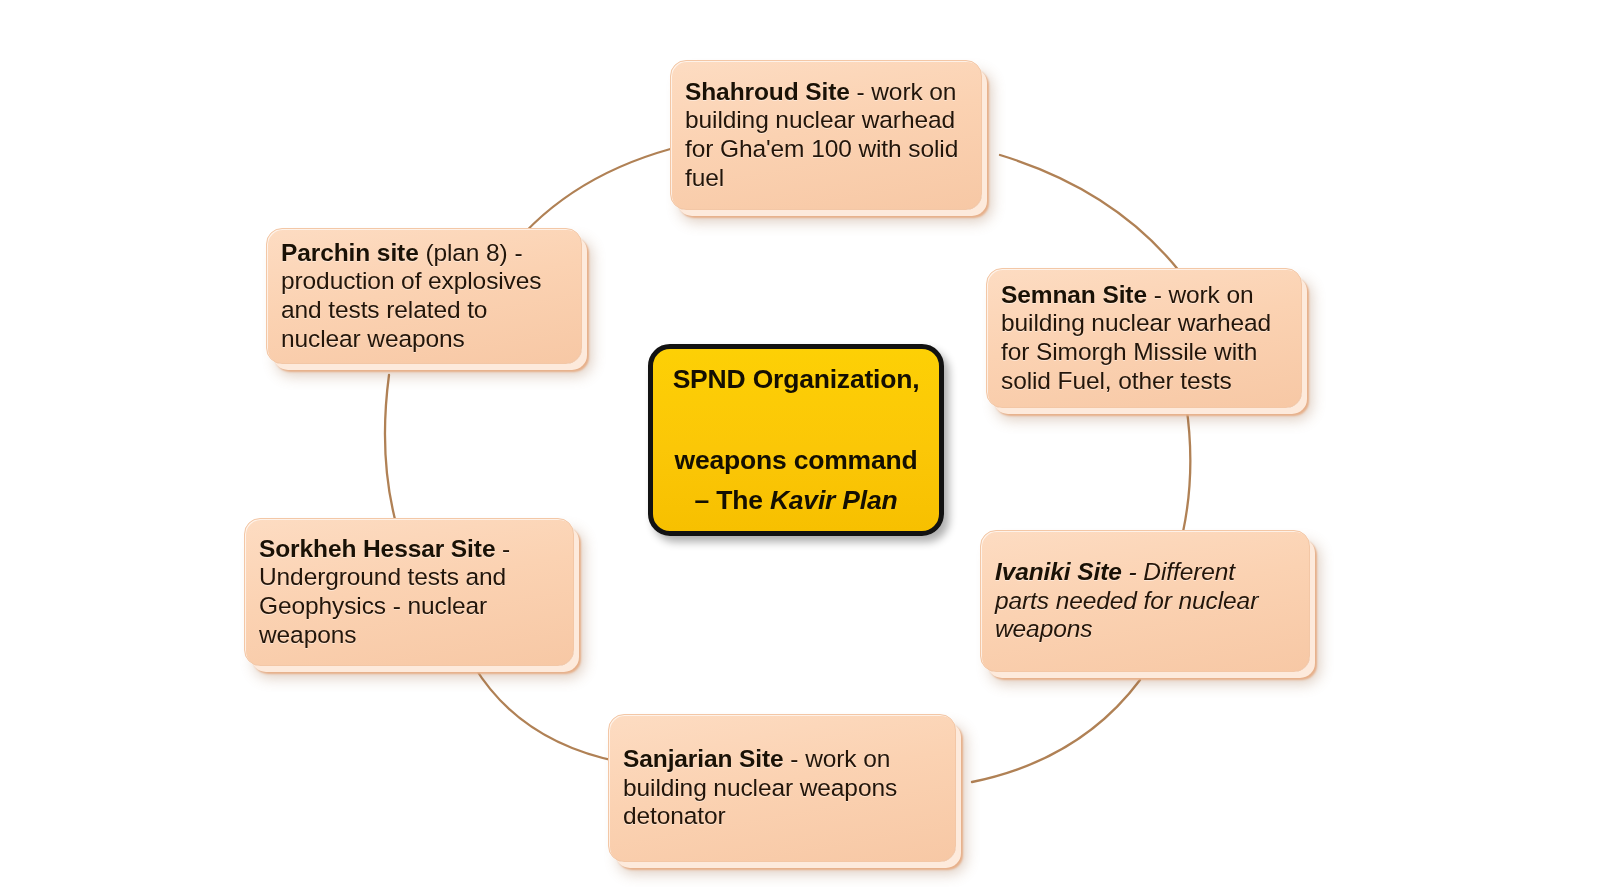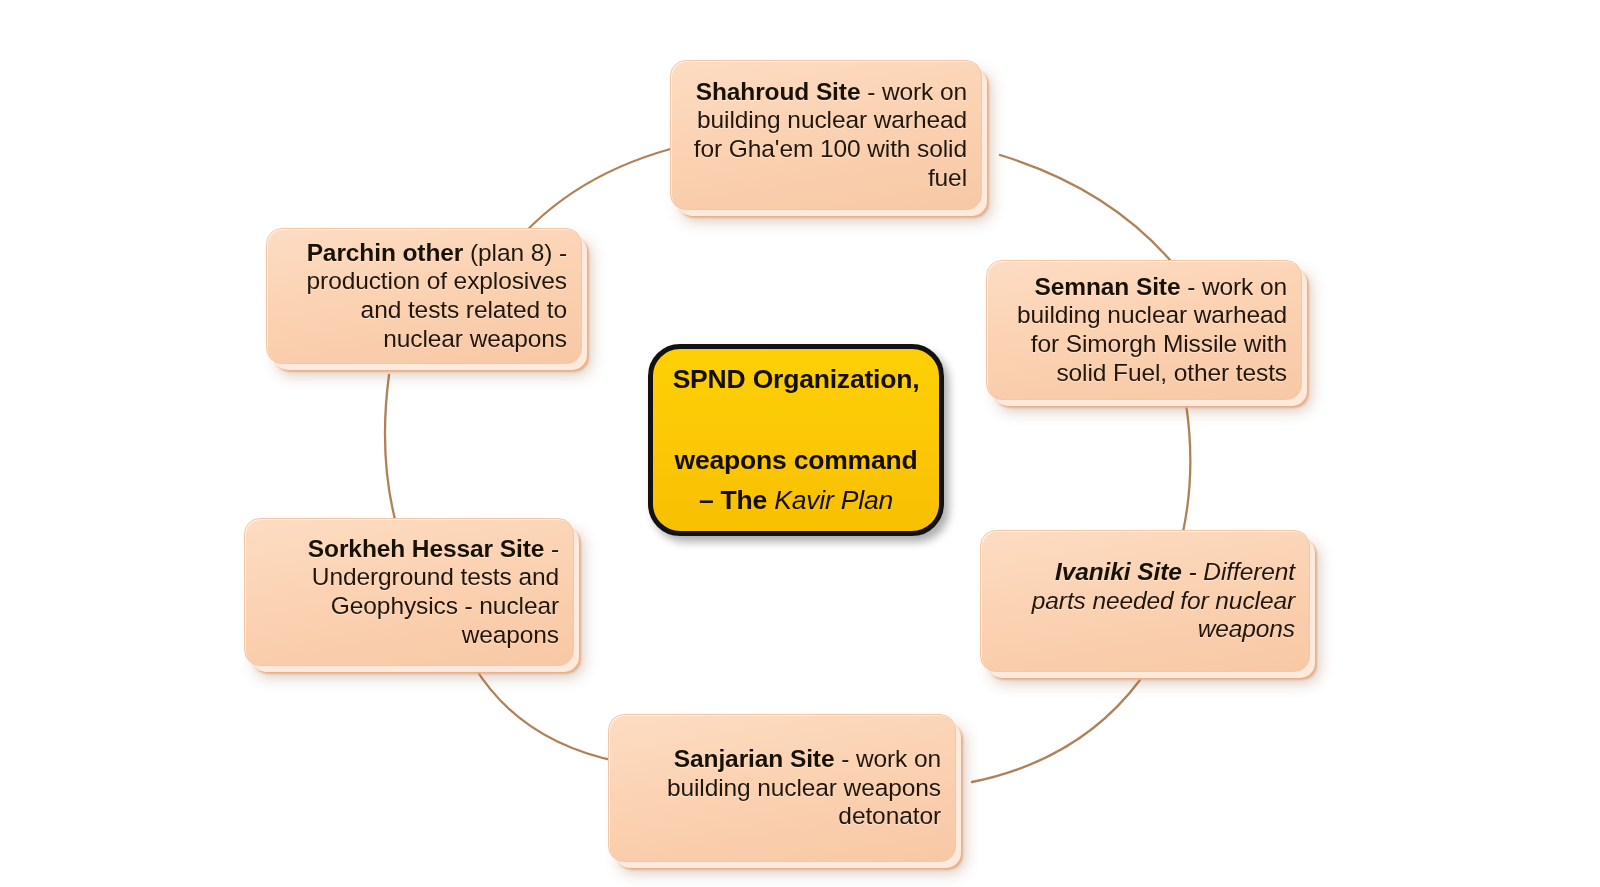--- a/index.html
+++ b/index.html
@@ -38,56 +38,56 @@
     border: 1px solid #f3c7a6;
     box-shadow:
        6px 7px 0 -1px #fdeadc,
        8px 9px 2px -1px #e7b08a,
        10px 12px 14px rgba(150, 95, 55, 0.30),
        inset 1px 1px 0 rgba(255,255,255,0.65);
     display: flex;
     align-items: center;
     justify-content: center;
     padding: 10px 14px;
-    text-align: right;
+    text-align: left;
     color: #231509;
     font-size: 24.5px;
     line-height: 1.17;
     letter-spacing: -0.1px;
     font-weight: 400;
     text-shadow: 0 1px 0 rgba(255,255,255,0.45);
   }
   .node .ntext { display: block; width: 100%; }
   .node b {
     font-weight: 700;
     color: #1a1105;
   }
 
   
   #center-node {
     position: absolute;
     box-sizing: border-box;
     background: linear-gradient(180deg, #fdd005 0%, #fbc707 55%, #f7c000 100%);
     border: 5px solid #121212;
-    border-radius: 32px;
+    border-radius: 22px;
     box-shadow: 5px 6px 9px rgba(0,0,0,0.32);
     display: flex;
     align-items: center;
     justify-content: center;
     padding: 28px 16px;
     text-align: center;
     color: #140f02;
     font-size: 26.5px;
     font-weight: 700;
     line-height: 1.52;
     letter-spacing: -0.2px;
   }
   #center-node em {
     font-style: italic;
-    font-weight: 400;
+    font-weight: 700;
   }
 </style>
 </head>
 <body>
 
 <div id="canvas">
 
   <svg id="arcs" viewBox="0 0 1600 887" preserveAspectRatio="none" aria-hidden="true">
     <g fill="none" stroke="#B08155" stroke-width="2.3" stroke-linecap="round">
       <path d="M 496 268 Q 560 175 686 145"></path>
@@ -105,33 +105,33 @@
       <br>
       <span>weapons command</span><br>
       <span>– The </span><em>Kavir Plan</em>
     </span>
   </div>
 
   <div class="node" style="left:670px; top:60px; width:312px; height:150px;">
     <span class="ntext"><b>Shahroud Site</b><span> - </span><span>work on building nuclear warhead for Gha'em 100 with solid fuel</span></span>
   </div>
 
-  <div class="node" style="left:986px; top:260px; width:316px; height:140px;">
+  <div class="node" style="left:986px; top:268px; width:316px; height:140px;">
     <span class="ntext"><b>Semnan Site</b><span> - </span><span>work on building nuclear warhead for Simorgh Missile with solid Fuel, other tests</span></span>
   </div>
 
   <div class="node" style="left:980px; top:530px; width:330px; height:142px;font-style:italic;">
     <span class="ntext"><b>Ivaniki Site</b><span> - </span><span>Different parts needed for nuclear weapons</span></span>
   </div>
 
   <div class="node" style="left:608px; top:714px; width:348px; height:148px;">
     <span class="ntext"><b>Sanjarian Site</b><span> - </span><span>work on building nuclear weapons detonator</span></span>
   </div>
 
   <div class="node" style="left:244px; top:518px; width:330px; height:148px;">
     <span class="ntext"><b>Sorkheh Hessar Site</b><span> - </span><span>Underground tests and Geophysics - nuclear weapons</span></span>
   </div>
 
   <div class="node" style="left:266px; top:228px; width:316px; height:136px;">
-    <span class="ntext"><b>Parchin other</b><span> (plan 8) - </span><span>production of explosives and tests related to nuclear weapons</span></span>
+    <span class="ntext"><b>Parchin site</b><span> (plan 8) - </span><span>production of explosives and tests related to nuclear weapons</span></span>
   </div>
 
 </div>
 
 </body></html>

